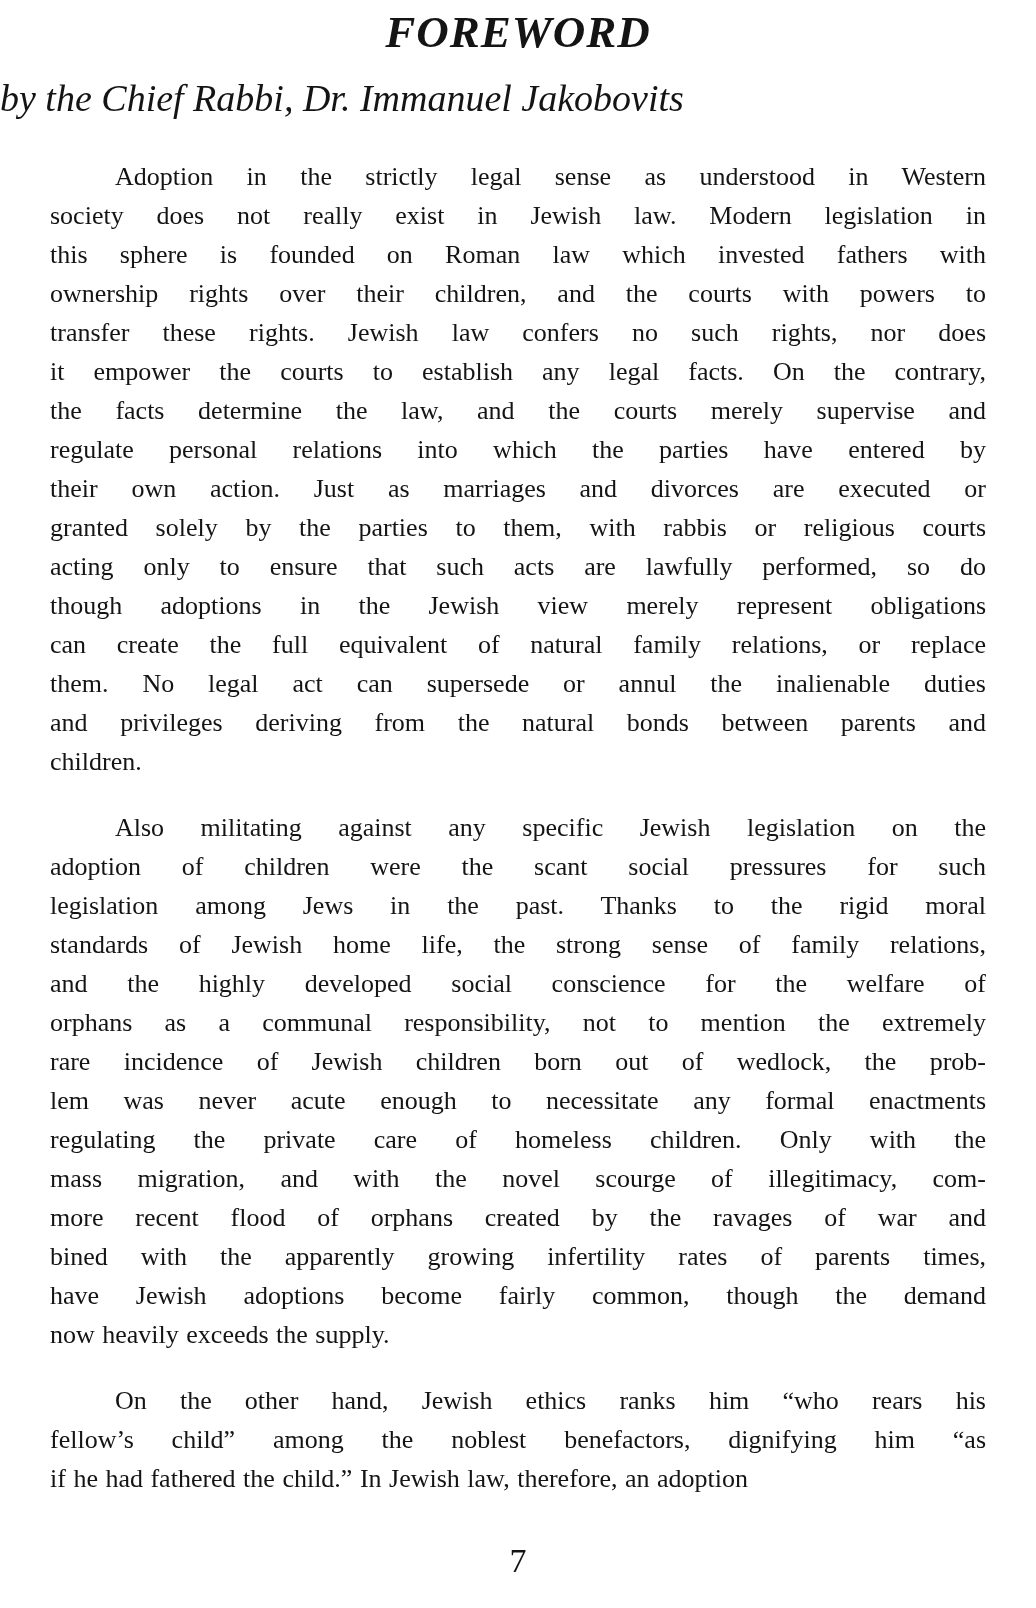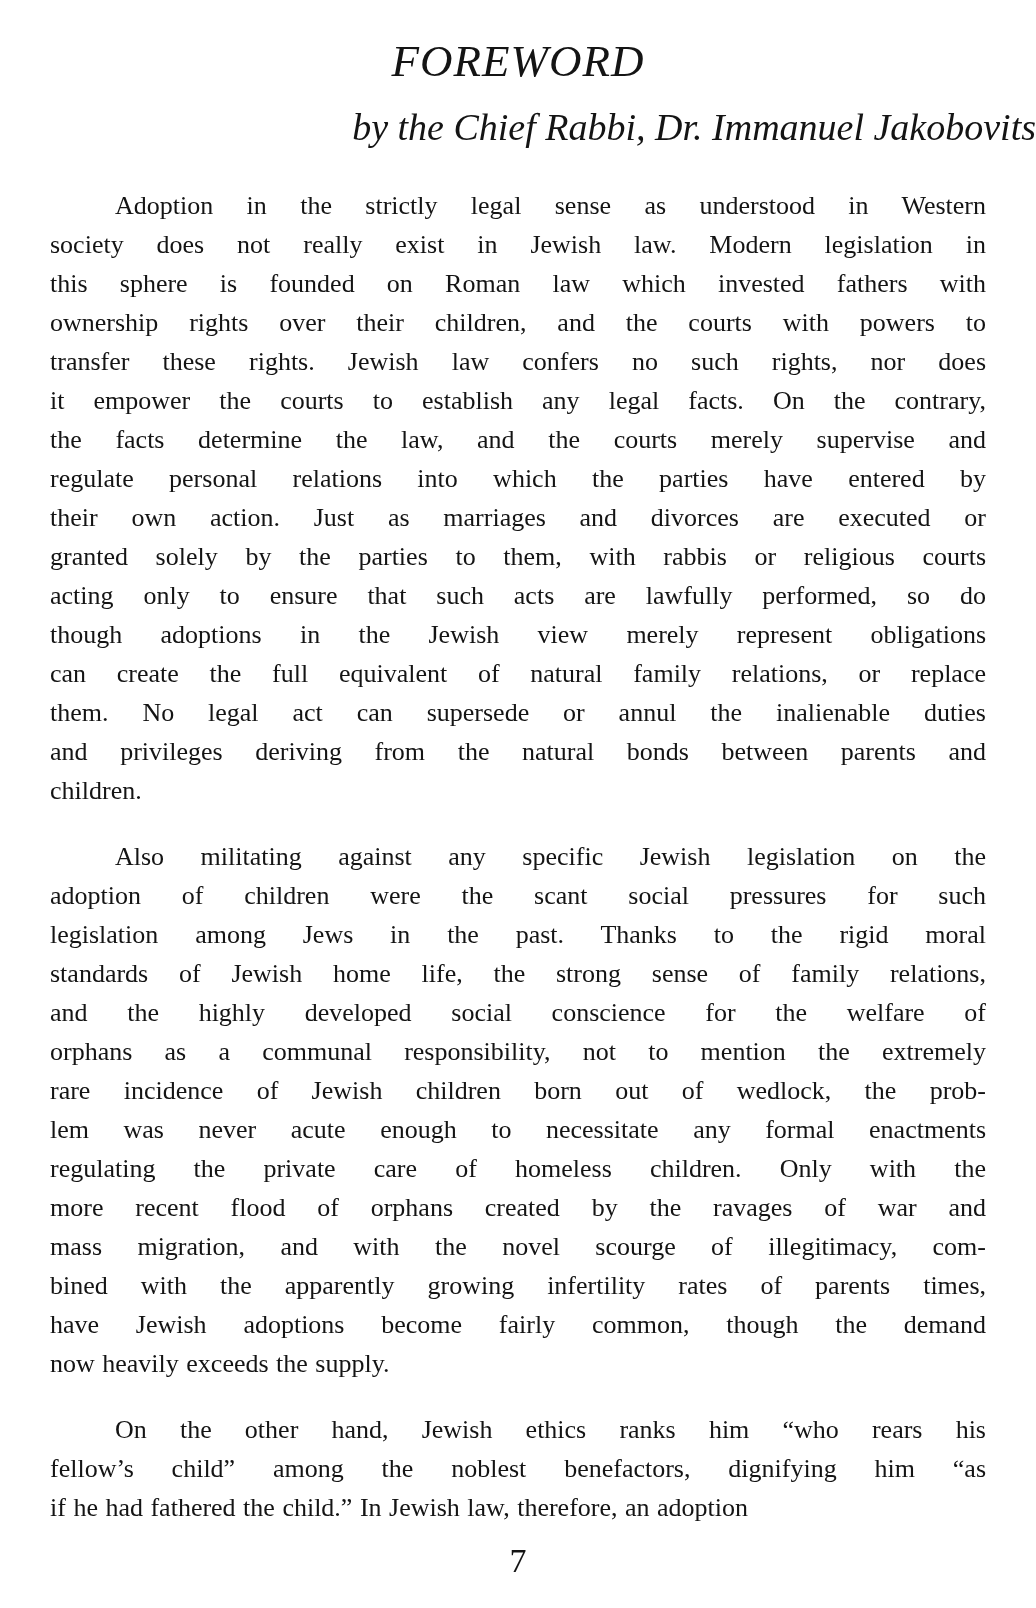--- a/index.html
+++ b/index.html
@@ -12,31 +12,31 @@
     width: 1036px;
     height: 1608px;
     margin: 0 auto;
     background: #ffffff;
     color: #141414;
     font-family: "Liberation Serif", "DejaVu Serif", serif;
     overflow: hidden;
   }
   .title {
     margin: 0;
-    padding-top: 39px;
+    padding-top: 10px;
     text-align: center;
     font-style: italic;
-    font-weight: normal;
+    font-weight: bold;
     font-size: 45px;
     line-height: 1.0;
     letter-spacing: 1px;
   }
   .byline {
     margin-top: 24px;
-    text-align: right;
+    text-align: left;
     font-style: italic;
     font-size: 38px;
     line-height: 1.0;
   }
   .text-body {
     margin: 40px 50px 0 50px;
     font-size: 26px;
   }
   .paragraph { margin: 0; }
   .paragraph + .paragraph { margin-top: 27px; }
@@ -90,22 +90,22 @@
       <div class="paragraph">
         <div class="line">Also militating against any specific Jewish legislation on the</div>
         <div class="line">adoption of children were the scant social pressures for such</div>
         <div class="line">legislation among Jews in the past. Thanks to the rigid moral</div>
         <div class="line">standards of Jewish home life, the strong sense of family relations,</div>
         <div class="line">and the highly developed social conscience for the welfare of</div>
         <div class="line">orphans as a communal responsibility, not to mention the extremely</div>
         <div class="line">rare incidence of Jewish children born out of wedlock, the prob-</div>
         <div class="line">lem was never acute enough to necessitate any formal enactments</div>
         <div class="line">regulating the private care of homeless children. Only with the</div>
+        <div class="line">mass migration, and with the novel scourge of illegitimacy, com-</div>
         <div class="line">more recent flood of orphans created by the ravages of war and</div>
-        <div class="line">mass migration, and with the novel scourge of illegitimacy, com-</div>
         <div class="line">bined with the apparently growing infertility rates of parents times,</div>
         <div class="line">have Jewish adoptions become fairly common, though the demand</div>
         <div class="line para-last">now heavily exceeds the supply.</div>
       </div>
       <div class="paragraph">
         <div class="line">On the other hand, Jewish ethics ranks him “who rears his</div>
         <div class="line">fellow’s child” among the noblest benefactors, dignifying him “as</div>
         <div class="line para-last">if he had fathered the child.” In Jewish law, therefore, an adoption</div>
       </div>
     </div>

